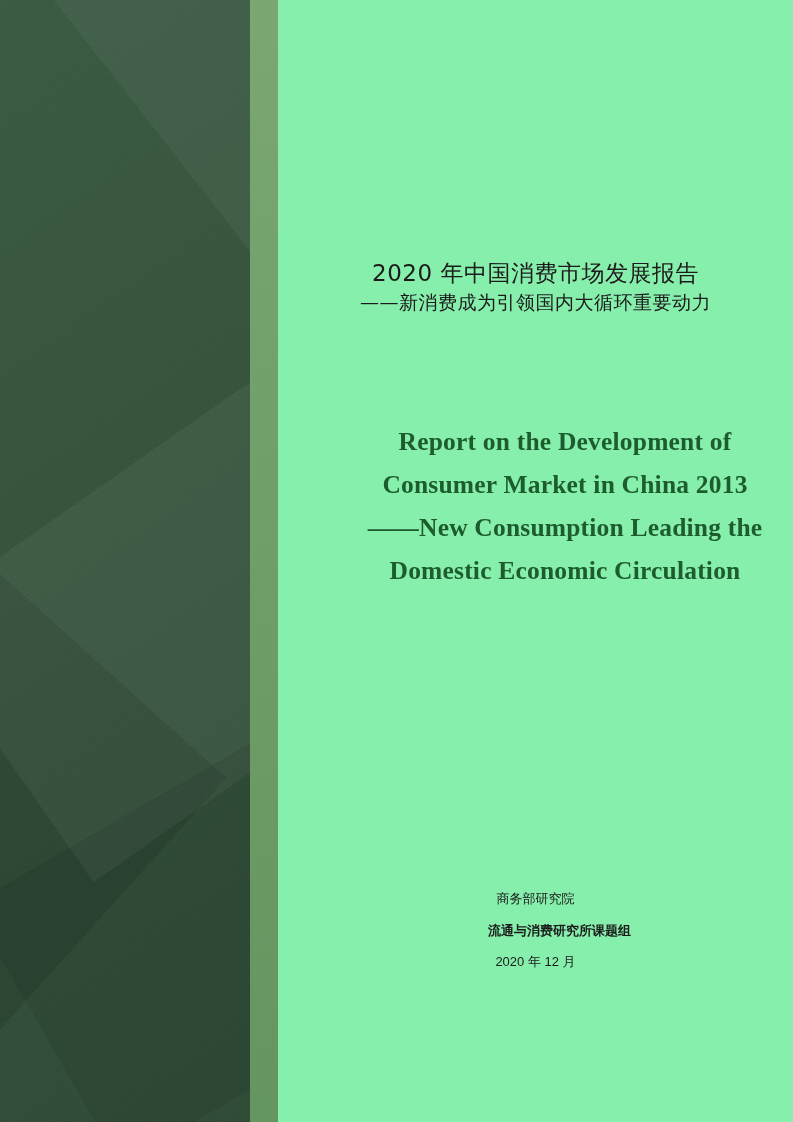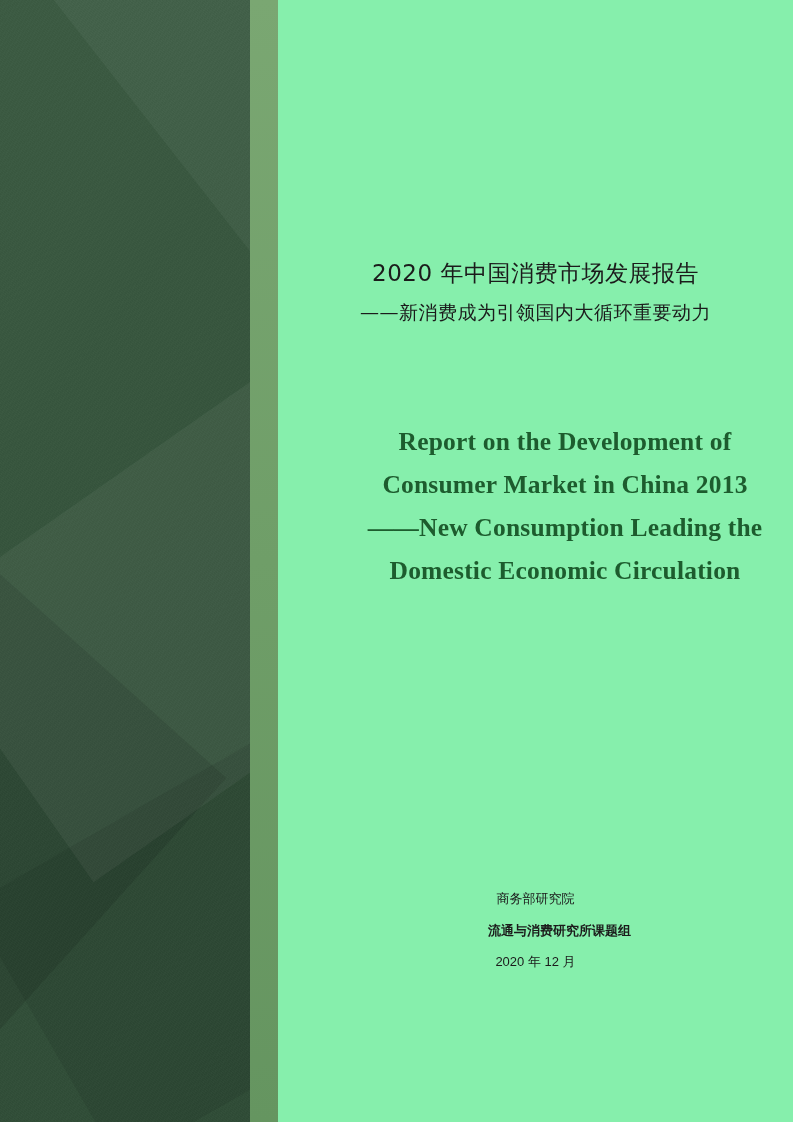--- a/index.html
+++ b/index.html
@@ -138,21 +138,20 @@
     font-family: "DejaVu Sans", "Liberation Sans", sans-serif;
     font-size: 23px;
     color: #1b1b1b;
     letter-spacing: 0.5px;
     line-height: 1.35;
   }
   .title-cn-sub {
     font-family: "DejaVu Serif", "Liberation Serif", serif;
     font-size: 19px;
     color: #1b1b1b;
-    margin-top: 10px;
     letter-spacing: 0.5px;
     line-height: 1.4;
   }
 
   .title-en {
     position: absolute;
     top: 420px;
     left: 0;
     width: 574px;
     text-align: center;

